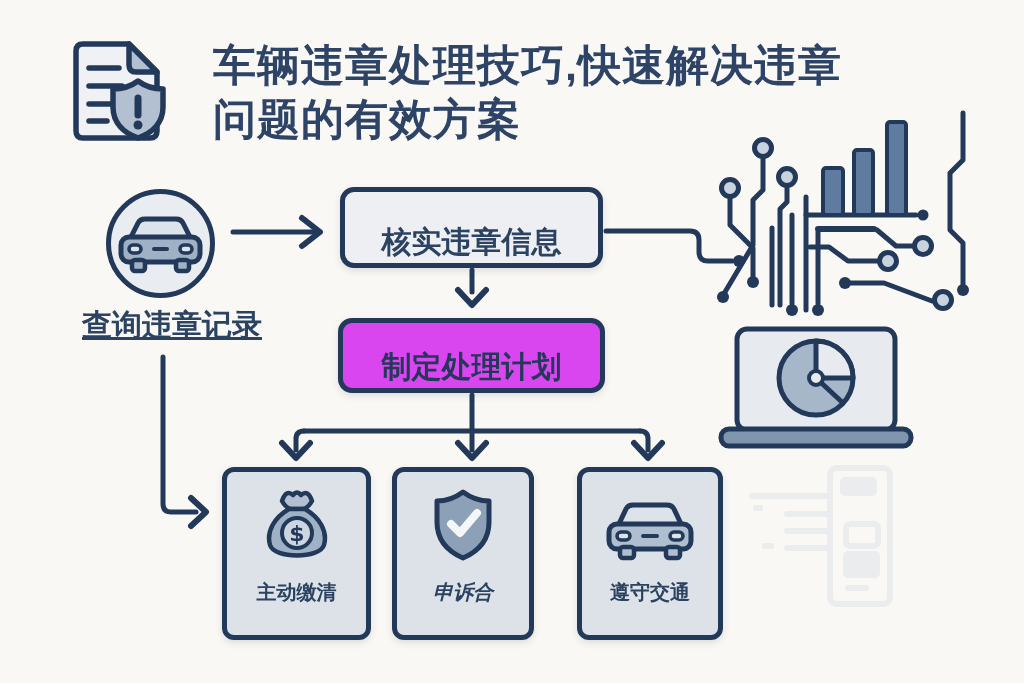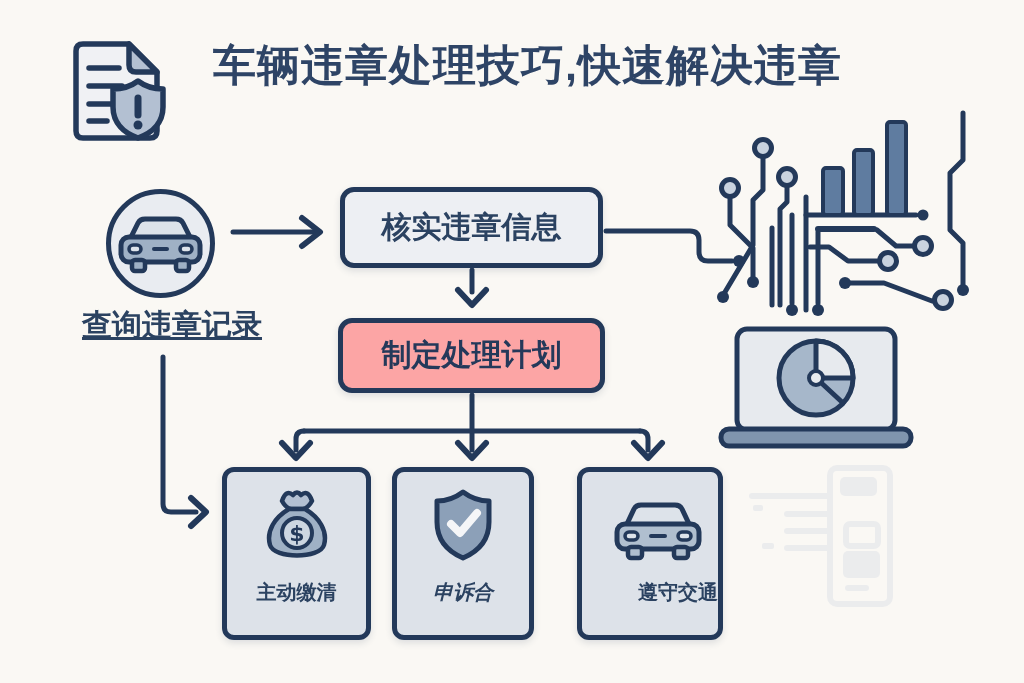--- a/index.html
+++ b/index.html
@@ -21,39 +21,39 @@
     letter-spacing:1px; color:#2e4466;
   }
 
   .start-label {
     left:82px; top:305px; width:210px;
     font-size:30px; font-weight:800; color:#2b4261; white-space:nowrap;text-decoration:underline;
   }
 
   .flow-box {
     border:5px solid #23395a; border-radius:14px;
-    display:flex; align-items:center; justify-content:center;
+    display:flex; align-items:flex-end; justify-content:center;
     font-size:30px; font-weight:800; color:#2b4261;
     box-shadow:0 3px 7px rgba(40,62,94,0.14);
     z-index:4;
   }
   .box-step1 { left:340px; top:187px; width:263px; height:81px; background:#edeff3; }
-  .box-step2 { left:338px; top:318px; width:267px; height:75px; background:#fca5a5; color:#24395a; }
+  .box-step2 { left:338px; top:318px; width:267px; height:75px; background:#d946ef; color:#24395a; }
 
   .outcome-box {
     top:467px; height:173px; background:#dde2e9;
     border:5px solid #23395a; border-radius:12px;
     display:flex; flex-direction:column; align-items:center;
     justify-content:flex-start; padding-top:12px;
     box-shadow:0 3px 7px rgba(40,62,94,0.14);
     z-index:4;
   }
   .outcome-a { left:222px; width:149px; }
   .outcome-b { left:392px; width:142px;font-style:italic; }
-  .outcome-c { left:577px; width:146px;align-items:flex-end; }
+  .outcome-c { left:577px; width:146px; }
   .outcome-label {
     margin-top:2px; text-align:center;
     font-size:20px; line-height:36px; font-weight:800; color:#2b4261;
   }
   .outcome-icon { height:88px; }
 </style>
 </head>
 <body>
 
 <div id="stage">
@@ -172,20 +172,21 @@
       <path d="M23,66 H45"></path>
       <path d="M23,83 H41"></path>
       <path d="M72,43 C80,49 89,51 97,51 V69 C97,85 86,95 72,100 C58,95 47,85 47,69 V51 C55,51 64,49 72,43 Z" fill="#b3c0d2"></path>
       <path d="M72,60 V77" stroke-width="7"></path>
       <circle cx="72" cy="87" r="4.5" fill="#23395a" stroke="none"></circle>
     </g>
   </svg>
 
   <div class="abs layer2 title-block">
     <div class="title-line">车辆违章处理技巧,快速解决违章</div>
+    <div class="title-line">问题的有效方案</div>
   </div>
 
   <svg class="abs layer2" style="left:104px; top:187px;" width="113" height="113" viewBox="0 0 113 113">
     <g stroke="#23395a" stroke-width="5" fill="none" stroke-linecap="round" stroke-linejoin="round">
       <circle cx="56.5" cy="56.5" r="52" fill="#e9ecf1"></circle>
       <g>
         <path d="M26,52 L34,36 Q36,32 41,32 H72 Q77,32 79,36 L87,52 Z" fill="#dde3ea"></path>
         <rect x="17" y="50" width="79" height="25" rx="8" fill="#9fb1c5"></rect>
         <rect x="25" y="58" width="12" height="8" rx="4" fill="#dde3ea" stroke-width="3.5"></rect>
         <rect x="76" y="58" width="12" height="8" rx="4" fill="#dde3ea" stroke-width="3.5"></rect>

